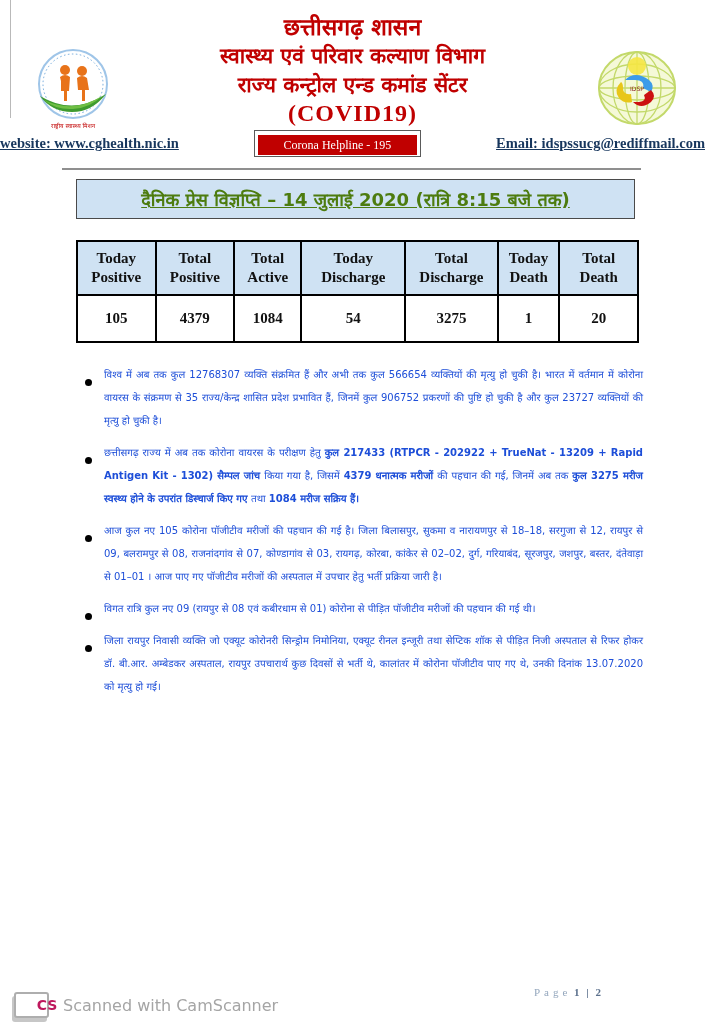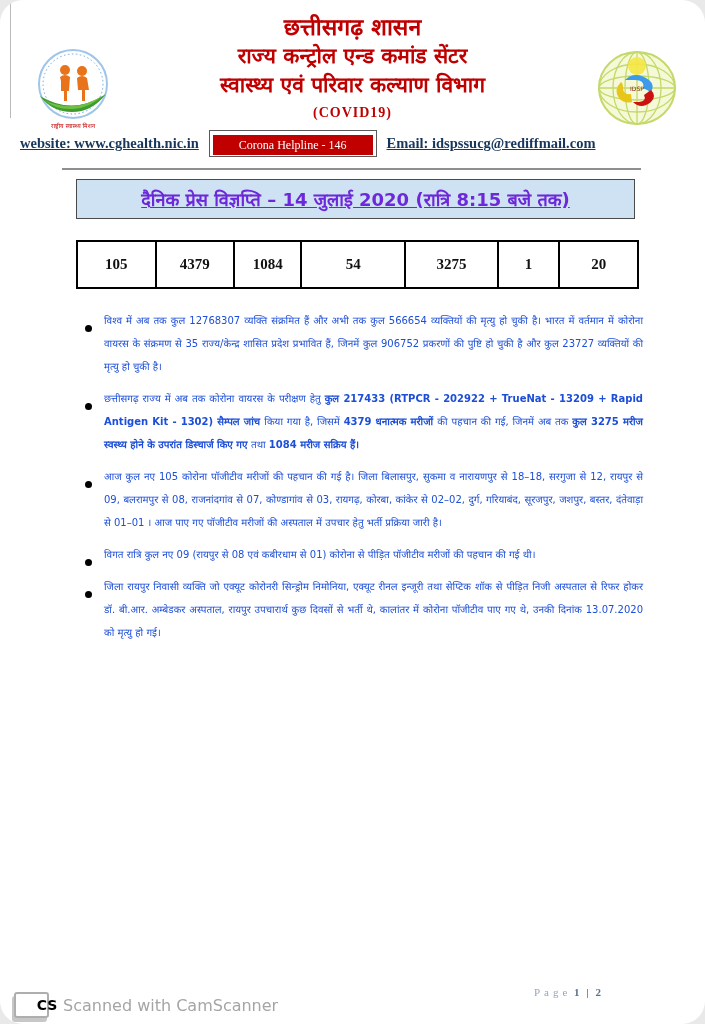--- a/index.html
+++ b/index.html
@@ -1,51 +1,51 @@
 <!DOCTYPE html>
 <html><head>
 <meta charset="utf-8">
 <style>
   * { margin:0; padding:0; box-sizing:border-box; }
   html,body { background:#e9e9e9; }
   body { font-family:"DejaVu Sans", sans-serif; }
   .doc {
     position:relative; width:705px; height:1024px; margin:0 auto;
-    background:#ffffff; overflow:hidden; color:#111;border-radius:23px;
+    background:#ffffff; overflow:hidden; color:#111;
   }
   .scan-edge { position:absolute; left:10px; top:0; width:1px; height:118px; background:#b9b9b9; }
 
   
   .header { padding-top:12px; text-align:center; }
   .header .h-line { color:#c00000; font-weight:700; }
   .h1 { font-size:23px; line-height:30px; }
   .h2 { font-size:21px; line-height:29px; }
   .h3 { font-size:21px; line-height:29px; }
-  .h4 { font-family:"Liberation Serif", serif; font-size:14px; line-height:26px; letter-spacing:1px; }
+  .h4 { font-family:"Liberation Serif", serif; font-size:24px; line-height:26px; letter-spacing:1px; }
 
   .logo { position:absolute; }
   .logo-left { left:26px; top:44px; width:94px; height:92px; }
   .logo-right { right:26px; top:46px; width:84px; height:88px; }
 
   
-  .contact-row { margin-top:4px; display:flex; justify-content:flex-start; align-items:center; gap:10px;margin-left:20px; }
+  .contact-row { margin-top:4px; display:flex; justify-content:space-between; align-items:center; gap:10px; }
   .link { font-family:"Liberation Serif", serif; font-weight:700; font-size:14.5px;
           color:#17365d; text-decoration:underline; cursor:pointer; }
   .helpline-outer { border:1px solid #5a5a5a; background:#fff; padding:3px; }
   .helpline-inner { background:#c00000; color:#ffffff; font-family:"Liberation Serif", serif;
           font-size:12px; padding:3px 26px; white-space:nowrap; }
 
   .rule { border:none; border-top:2px solid #8f8f8f; margin:11px 64px 0 62px; }
 
   
   .title-bar {
     margin:9px 70px 0 76px; background:#cfe2f3; border:1px solid #4a4a4a;
     text-align:center; padding:7px 4px;
   }
-  .title-bar span { color:#6d28d9; font-weight:700; font-size:18px; text-decoration:underline; }
+  .title-bar span { color:#4d7c0f; font-weight:700; font-size:18px; text-decoration:underline; }
 
   
   table.stats { border-collapse:collapse; margin:21px 64px 0 76px; width:563px;
     font-family:"Liberation Serif", serif; }
   table.stats th, table.stats td { border:2px solid #000; text-align:center; }
   table.stats th { background:#cfe2f3; font-size:15px; font-weight:700; padding:7px 3px; line-height:19px; }
   table.stats td { font-size:15px; font-weight:700; padding:14px 13px; background:#fff; }
 
   
   ul.bullets { list-style:none; margin:20px 62px 0 76px; }
@@ -60,21 +60,21 @@
 
   .page-num { position:absolute; right:102px; bottom:26px;
     font-family:"Liberation Serif", serif; font-size:11px; }
   .page-num .pn-label { color:#94a7bd; letter-spacing:4px; }
   .page-num .pn-value { color:#5b708c; font-weight:700; letter-spacing:2px; }
 
   
   .camscanner { position:absolute; left:14px; bottom:6px; display:flex; align-items:center; gap:14px; }
   .cs-box { width:28px; height:26px; border:2px solid #aeaeae; border-radius:3px;
     display:flex; align-items:center; justify-content:center;
-    color:#000000; font-weight:700; font-size:14px; letter-spacing:0;
+    color:#be185d; font-weight:700; font-size:14px; letter-spacing:0;
     box-shadow:-2px 4px 0 0 #c7c7c7; background:#fff;padding-left:31px; }
   .cs-text { color:#a5a5a5; font-size:16px;text-align:center; }
 </style>
 </head>
 <body>
 
 <div class="doc">
   <div class="scan-edge"></div>
 
   <div class="logo logo-left">
@@ -107,48 +107,57 @@
       <circle cx="42" cy="20" r="9" fill="#f5e642" opacity="0.9"></circle>
       <path d="M30 34 q10 -10 24 0 q6 5 2 12 l-8 -4 q2 -8 -8 -8 q-8 0 -10 0 z" fill="#3d9be9"></path>
       <path d="M26 36 q-8 8 -2 16 q5 6 13 4 l-1 -8 q-8 1 -8 -6 q0 -5 -2 -6 z" fill="#e8c619"></path>
       <path d="M38 56 q8 8 18 0 q6 -6 0 -12 l-7 5 q3 6 -5 7 q-4 0 -6 0 z" fill="#cc1111"></path>
       <text x="42" y="45" text-anchor="middle" font-size="6" fill="#8a2222">IDSP</text>
     </svg>
   </div>
 
   <div class="header">
     <div class="h-line h1">छत्तीसगढ़ शासन</div>
+    <div class="h-line h2">स्वास्थ्य एवं परिवार कल्याण विभाग</div>
     <div class="h-line h3">राज्य कन्ट्रोल एन्ड कमांड सेंटर</div>
-    <div class="h-line h2">स्वास्थ्य एवं परिवार कल्याण विभाग</div>
     <div class="h-line h4">(COVID19)</div>
   </div>
 
   <div class="contact-row">
     <span class="link">website: www.cghealth.nic.in</span>
-    <span class="helpline-outer"><span class="helpline-inner">Corona Helpline - 146</span></span>
+    <span class="helpline-outer"><span class="helpline-inner">Corona Helpline - 195</span></span>
     <span class="link">Email: idspssucg@rediffmail.com</span>
   </div>
 
   <hr class="rule">
 
   <div class="title-bar">
     <span>दैनिक प्रेस विज्ञप्ति – 14 जुलाई 2020 (रात्रि 8:15 बजे तक)</span>
   </div>
 
   <table class="stats">
     <colgroup>
       <col style="width:14%">
         <col style="width:14%">
         <col style="width:12%">
       <col style="width:18.5%">
         <col style="width:16.5%">
         <col style="width:11%">
         <col style="width:14%">
     </colgroup>
     <tbody>
+        <tr>
+      <th>Today Positive</th>
+      <th>Total Positive</th>
+      <th>Total Active</th>
+      <th>Today Discharge</th>
+      <th>Total Discharge</th>
+      <th>Today Death</th>
+      <th>Total Death</th>
+    </tr>
     <tr>
       <td>105</td>
       <td>4379</td>
       <td>1084</td>
       <td>54</td>
       <td>3275</td>
       <td>1</td>
       <td>20</td>
     </tr>
   </tbody>

